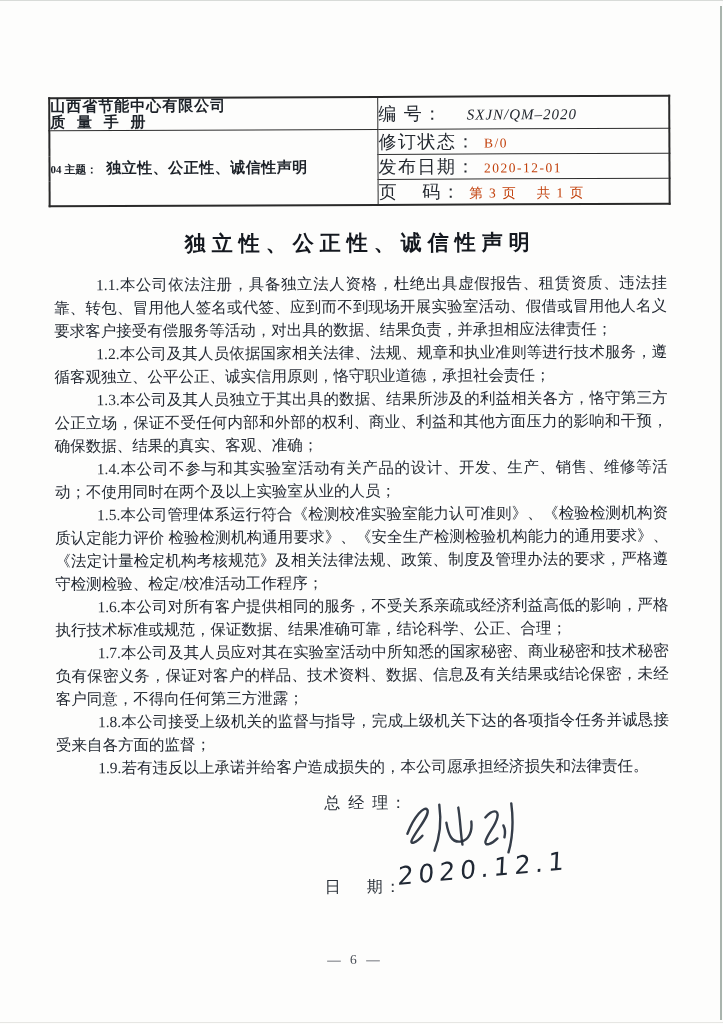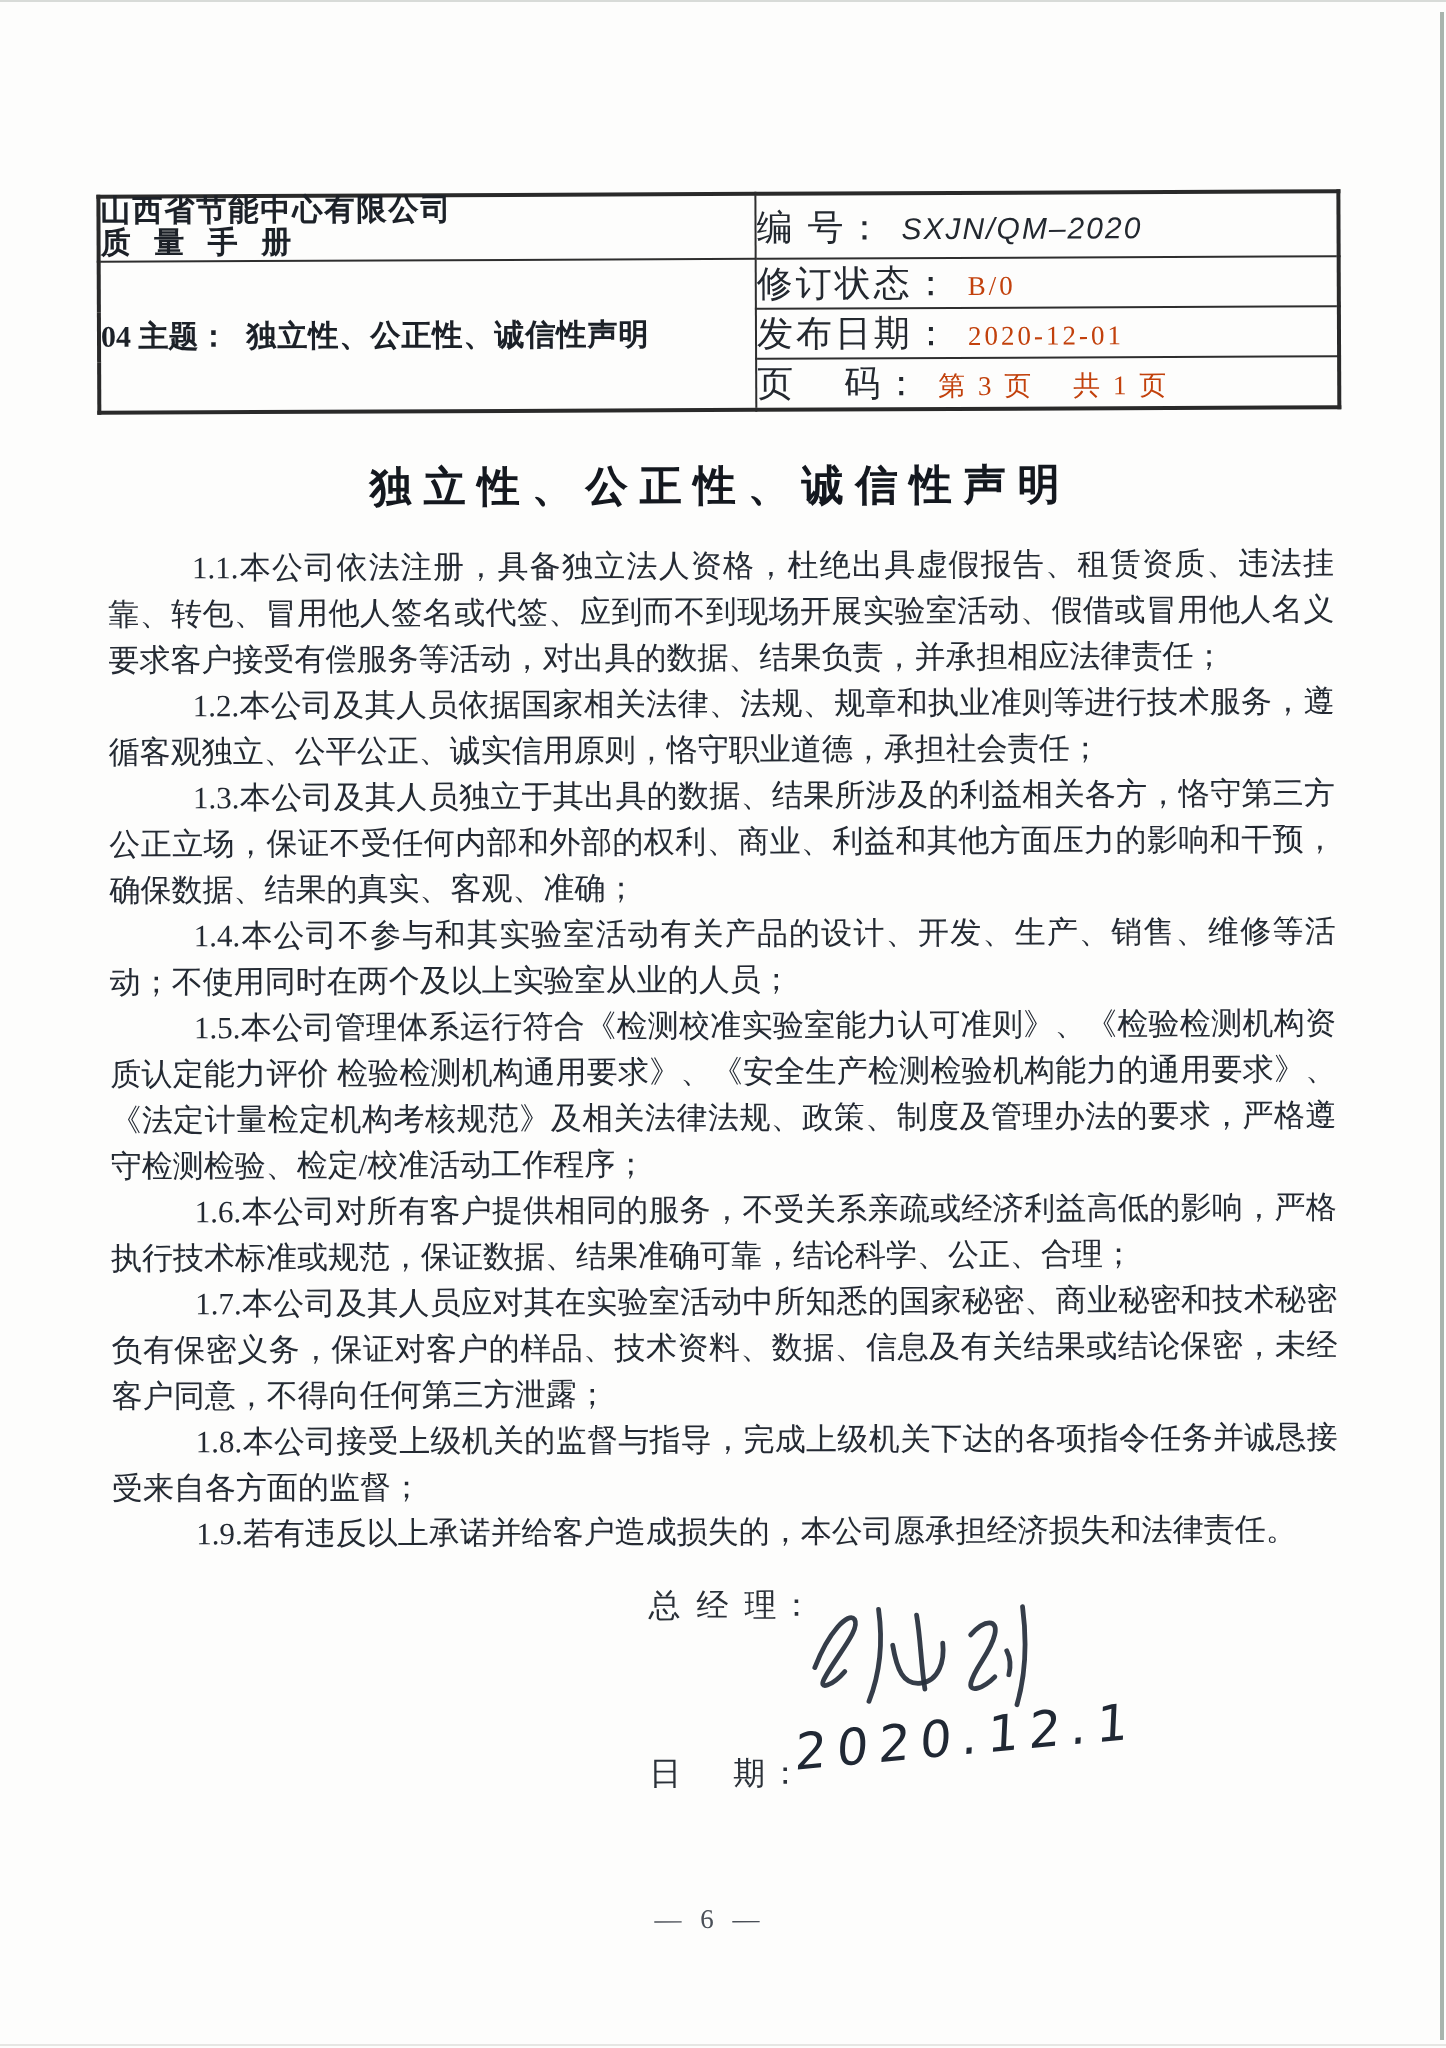--- a/index.html
+++ b/index.html
@@ -21,27 +21,27 @@
     position:absolute;left:50px;top:96px;width:622px;
     border-collapse:collapse;table-layout:fixed;
   }
   .doc-table td{border:1px solid #2e2e2e;padding:0;}
   .doc-table{border:2px solid #2a2a2a;}
   .col-left{width:327px;}
   .company-cell{text-align:left;vertical-align:middle;height:30px;margin-left:16px;}
   .company{font-weight:bold;font-size:15px;line-height:15px;letter-spacing:1px;color:#1c2128;}
   .manual{font-weight:bold;font-size:15px;line-height:15px;letter-spacing:4px;color:#1c2128;margin-top:1px;}
   .topic-cell{vertical-align:middle;padding-left:16px;}
-  .topic-label{font-weight:bold;font-size:15px;color:#1c2128;white-space:pre;}
+  .topic-label{font-weight:bold;font-size:11px;color:#1c2128;white-space:pre;}
   .topic-value{font-weight:bold;font-size:15px;color:#1c2128;margin-left:9px;letter-spacing:0.5px;}
   .right-cell{vertical-align:middle;padding-left:8px;height:20px;}
   .docno-cell{padding-left:30px;height:30px;}
   .rlabel{font-size:18px;color:#23282f;white-space:pre;letter-spacing:1.5px;}
   .rvalue{font-size:13.5px;color:#c2410c;margin-left:8px;letter-spacing:1.5px;white-space:pre;}
-  .docno-value{font-family:Liberation Sans, sans-serif;font-style:italic;font-size:15px;letter-spacing:1px;color:#23282f;margin-left:8px;}
+  .docno-value{font-family:Liberation Serif, serif;font-style:italic;font-size:15px;letter-spacing:1px;color:#23282f;margin-left:24px;}
 
   
   .body-block{position:absolute;left:55px;top:229px;width:613px;}
   .title{
     margin:0 0 15px 0;text-align:center;
     font-size:21px;font-weight:bold;letter-spacing:6px;color:#14181f;
   }
   .para{
     margin:0;text-indent:42px;text-align:justify;
     font-size:15.5px;line-height:23px;color:#242a33;

